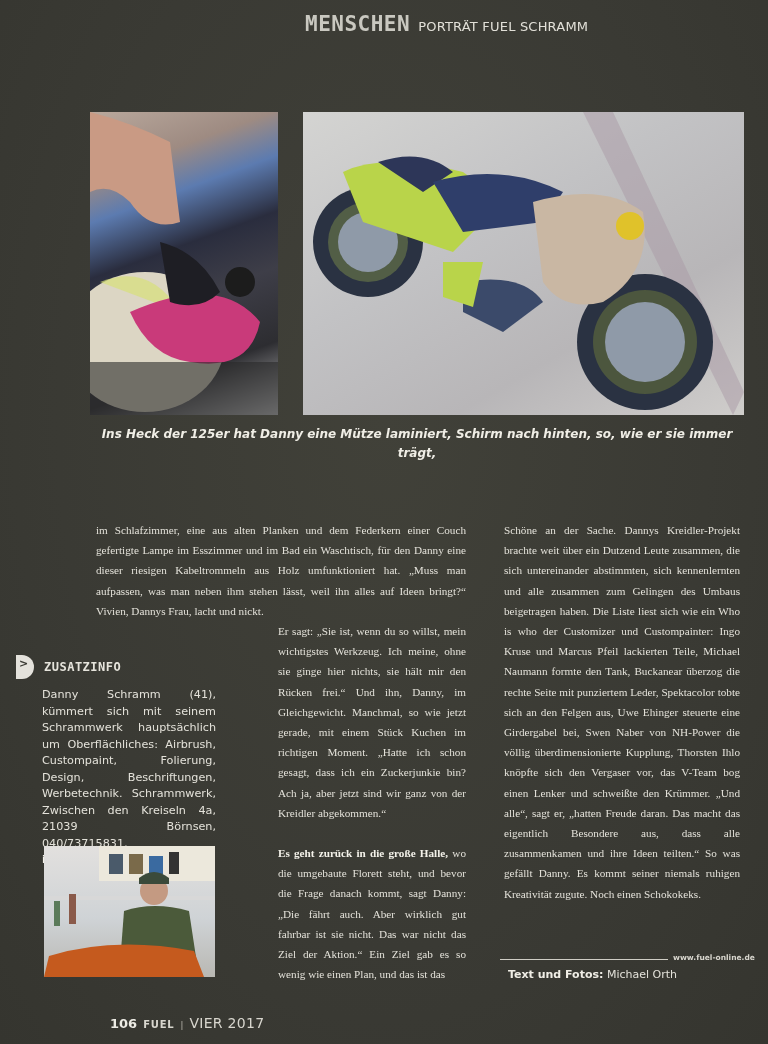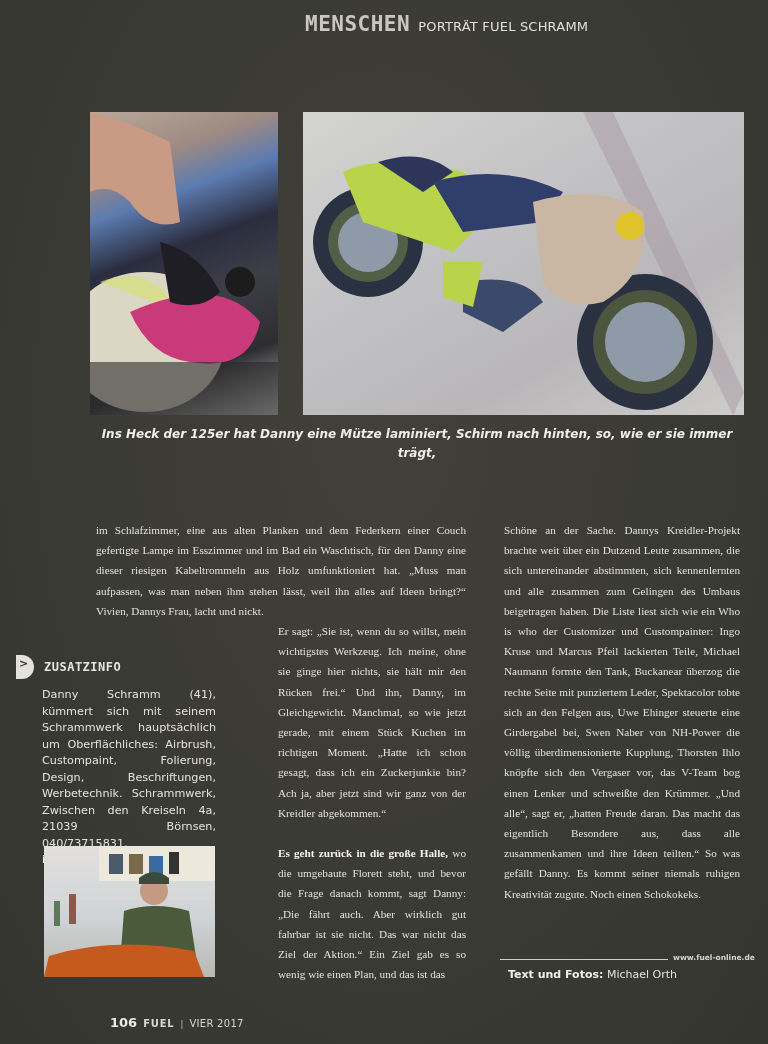--- a/index.html
+++ b/index.html
@@ -74,21 +74,21 @@
   .website { position:absolute; left:673px; top:953px; font-size:7.5px; color:#d8d6ce; font-weight:bold; }
   .credit { position:absolute; left:500px; top:968px; font-size:11px; color:#e4e2da;margin-left:8px; }
   .credit b { color:#f0eee6; }
 
   .footer {
     position:absolute; left:110px; top:1015px; display:flex; align-items:baseline; gap:6px;
   }
   .page-num { font-weight:bold; font-size:13px; color:#ecebe4; }
   .mag { font-weight:bold; font-size:10px; color:#d8d6ce; letter-spacing:0.8px; }
   .sep { font-size:8.5px; color:#bdbbb3; }
-  .issue { font-size:10px; color:#d8d6ce; letter-spacing:0.3px; }
+  .issue { font-size:14px; color:#d8d6ce; letter-spacing:0.3px; }
 </style>
 </head>
 <body>
 
 <div class="header">
   <span class="section">MENSCHEN</span>
   <span class="subsection">PORTRÄT FUEL SCHRAMM</span>
 </div>
 
 <div class="photo photo-cap">

